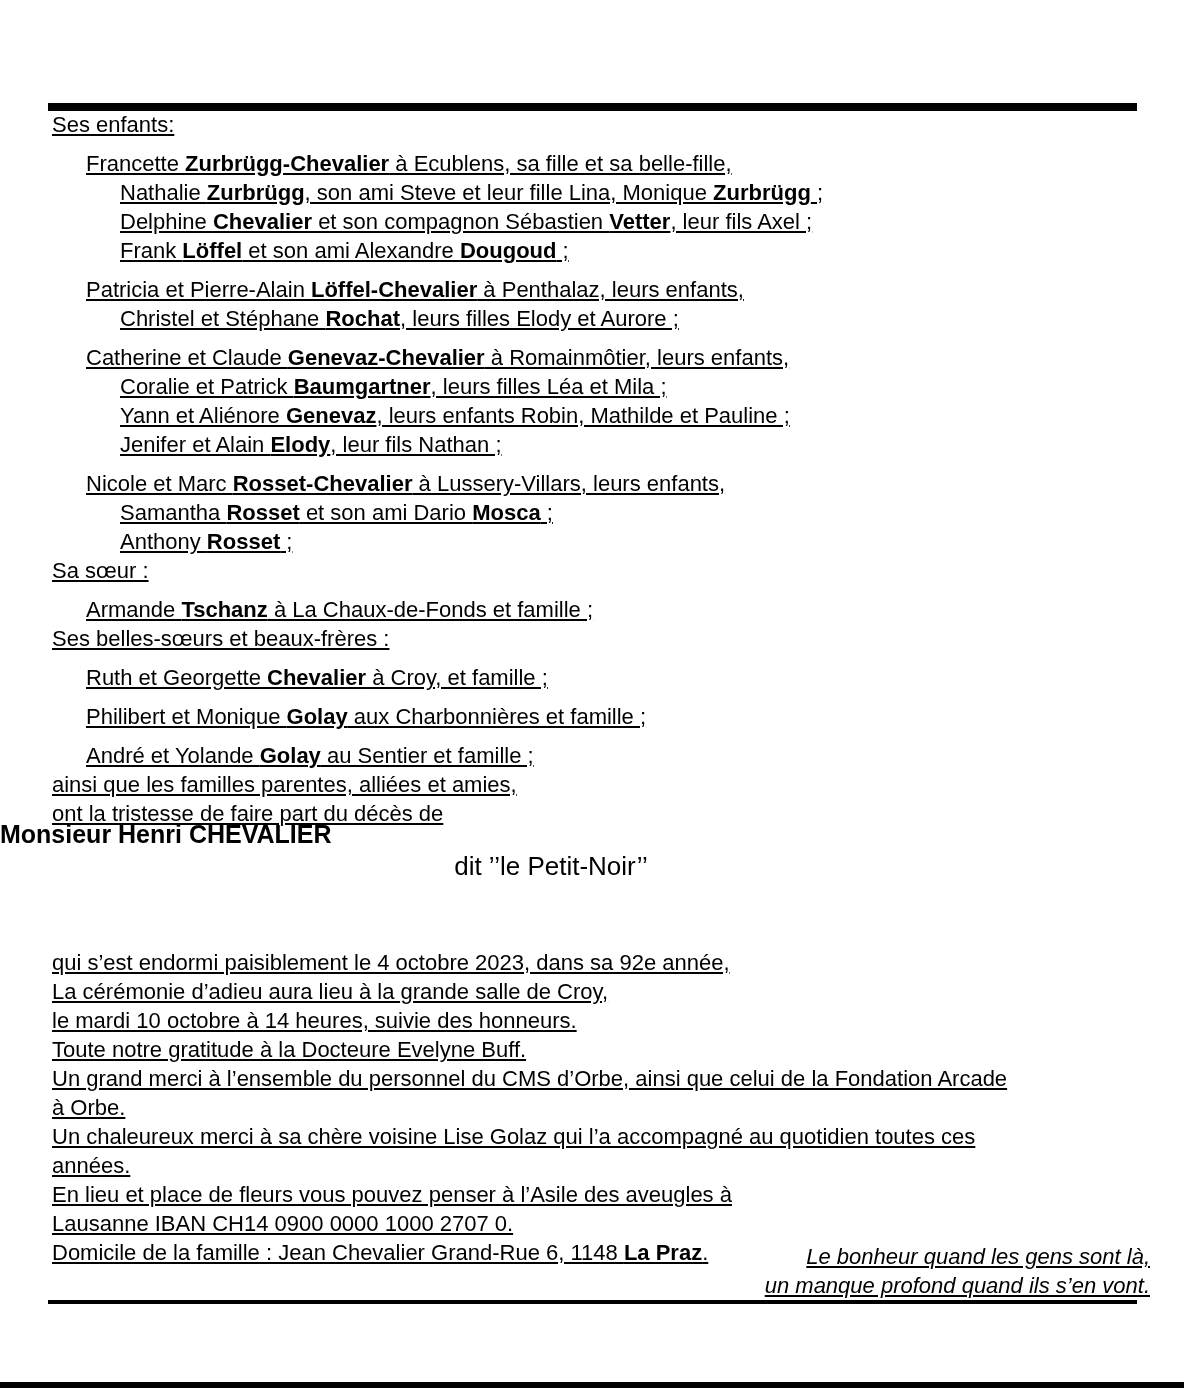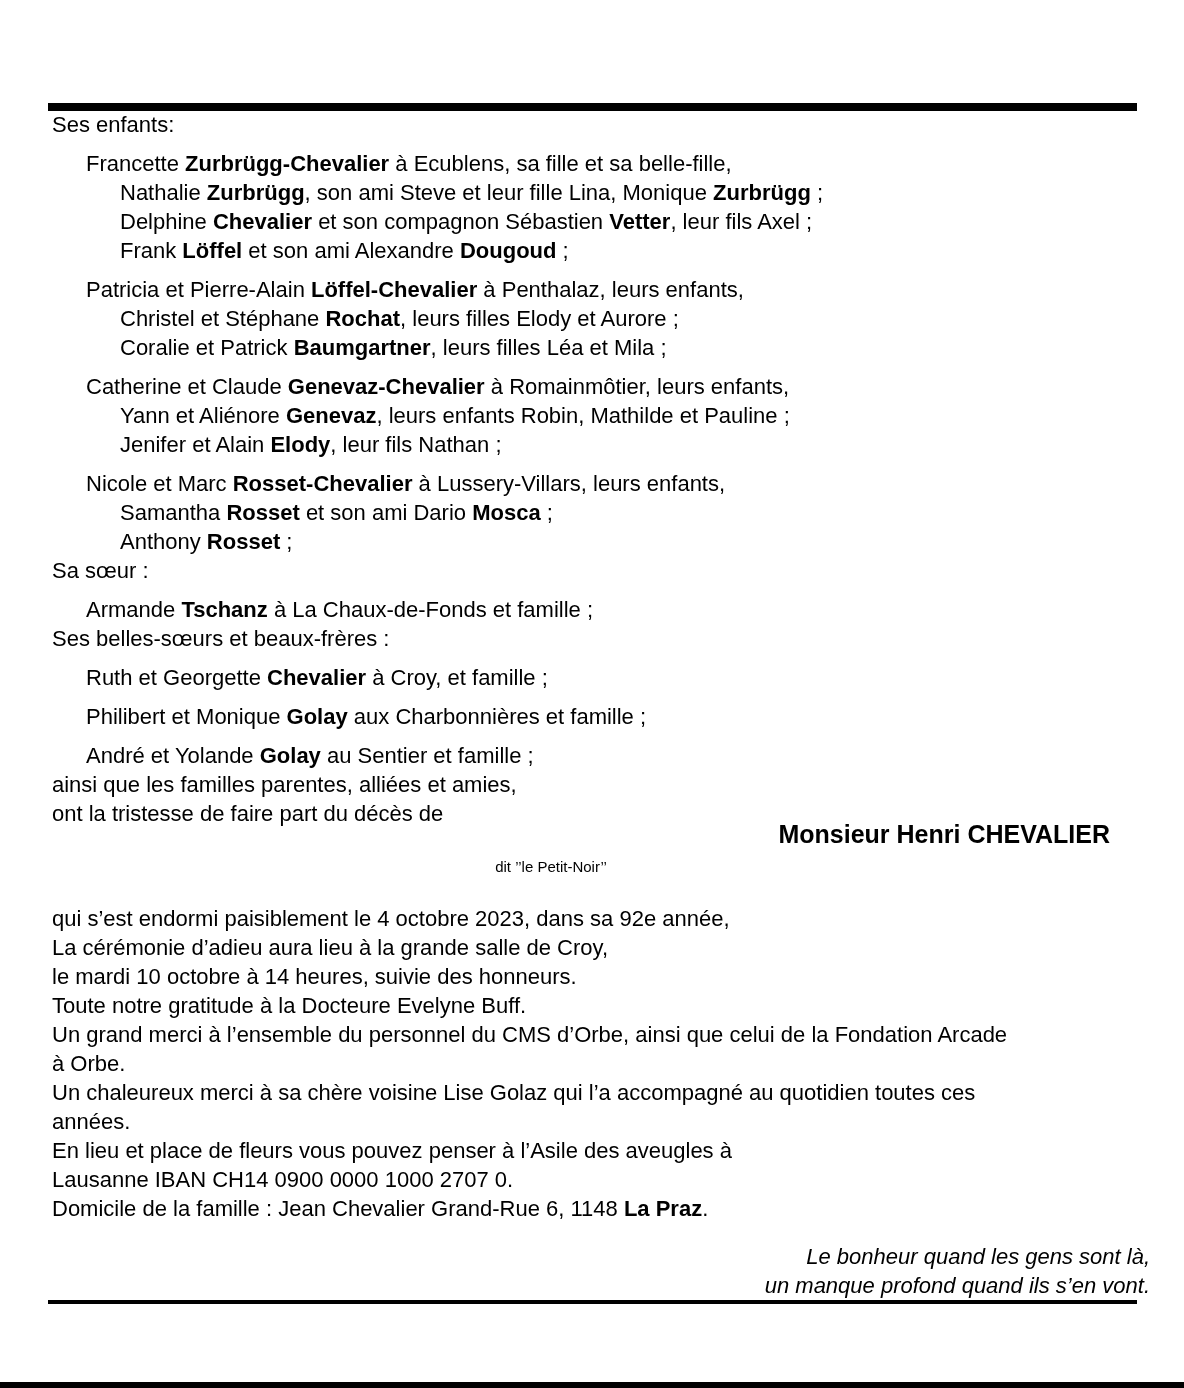--- a/index.html
+++ b/index.html
@@ -15,54 +15,54 @@
   .top-rule    { left:48px;  top:103px;  width:1089px; height:8px; }
   .mid-rule    { left:48px;  top:1300px; width:1089px; height:4px; }
   .bottom-rule { left:0px;   top:1382px; width:1184px; height:6px; }
 
   .textblock {
     position:absolute;
     font-size:22px;
     line-height:29px;
   }
   .family-block { left:52px; top:110px;  width:1086px; }
-  .body-block   { left:52px; top:904px;  width:1086px; }
+  .body-block   { left:52px; top:948px;  width:1086px; }
   .quote-block  { left:64px; top:1242px; width:1086px; text-align:right; font-style:italic; }
 
-  .line { white-space:nowrap; }
+  .line { white-space:nowrap;text-decoration:underline; }
   .ind1 { padding-left:34px;margin-top:10px; }
   .ind2 { padding-left:68px; }
   .b    { font-weight:bold; }
 
   .title-block {
     position:absolute; left:0; top:818px; width:1102px;
-    text-align:right; font-size:25px; font-weight:bold; line-height:32px;padding-left:8px;
+    text-align:left; font-size:25px; font-weight:bold; line-height:32px;
   }
   .subtitle-block {
     position:absolute; left:0; top:852px; width:1102px;
-    text-align:center; font-size:15px; line-height:29px;
+    text-align:center; font-size:26px; line-height:29px;
   }
 </style>
 </head>
 <body>
 
 <div class="page">
 
   <div class="rule top-rule"></div>
 
   <div class="textblock family-block">
       <div class="line"><span>Ses enfants:</span></div>
       <div class="line ind1"><span>Francette </span><span class="b">Zurbrügg-Chevalier</span><span> à Ecublens, sa fille et sa belle-fille,</span></div>
       <div class="line ind2"><span>Nathalie </span><span class="b">Zurbrügg</span><span>, son ami Steve et leur fille Lina, Monique </span><span class="b">Zurbrügg</span><span> ;</span></div>
       <div class="line ind2"><span>Delphine </span><span class="b">Chevalier</span><span> et son compagnon Sébastien </span><span class="b">Vetter</span><span>, leur fils Axel ;</span></div>
       <div class="line ind2"><span>Frank </span><span class="b">Löffel</span><span> et son ami Alexandre </span><span class="b">Dougoud</span><span> ;</span></div>
       <div class="line ind1"><span>Patricia et Pierre-Alain </span><span class="b">Löffel-Chevalier</span><span> à Penthalaz, leurs enfants,</span></div>
       <div class="line ind2"><span>Christel et Stéphane </span><span class="b">Rochat</span><span>, leurs filles Elody et Aurore ;</span></div>
+      <div class="line ind1"><span>Catherine et Claude </span><span class="b">Genevaz-Chevalier</span><span> à Romainmôtier, leurs enfants,</span></div>
       <div class="line ind2"><span>Coralie et Patrick </span><span class="b">Baumgartner</span><span>, leurs filles Léa et Mila ;</span></div>
-      <div class="line ind1"><span>Catherine et Claude </span><span class="b">Genevaz-Chevalier</span><span> à Romainmôtier, leurs enfants,</span></div>
       <div class="line ind2"><span>Yann et Aliénore </span><span class="b">Genevaz</span><span>, leurs enfants Robin, Mathilde et Pauline ;</span></div>
       <div class="line ind2"><span>Jenifer et Alain </span><span class="b">Elody</span><span>, leur fils Nathan ;</span></div>
       <div class="line ind1"><span>Nicole et Marc </span><span class="b">Rosset-Chevalier</span><span> à Lussery-Villars, leurs enfants,</span></div>
       <div class="line ind2"><span>Samantha </span><span class="b">Rosset</span><span> et son ami Dario </span><span class="b">Mosca</span><span> ;</span></div>
       <div class="line ind2"><span>Anthony </span><span class="b">Rosset</span><span> ;</span></div>
       <div class="line"><span>Sa sœur :</span></div>
       <div class="line ind1"><span>Armande </span><span class="b">Tschanz</span><span> à La Chaux-de-Fonds et famille ;</span></div>
       <div class="line"><span>Ses belles-sœurs et beaux-frères :</span></div>
       <div class="line ind1"><span>Ruth et Georgette </span><span class="b">Chevalier</span><span> à Croy, et famille ;</span></div>
       <div class="line ind1"><span>Philibert et Monique </span><span class="b">Golay</span><span> aux Charbonnières et famille ;</span></div>

